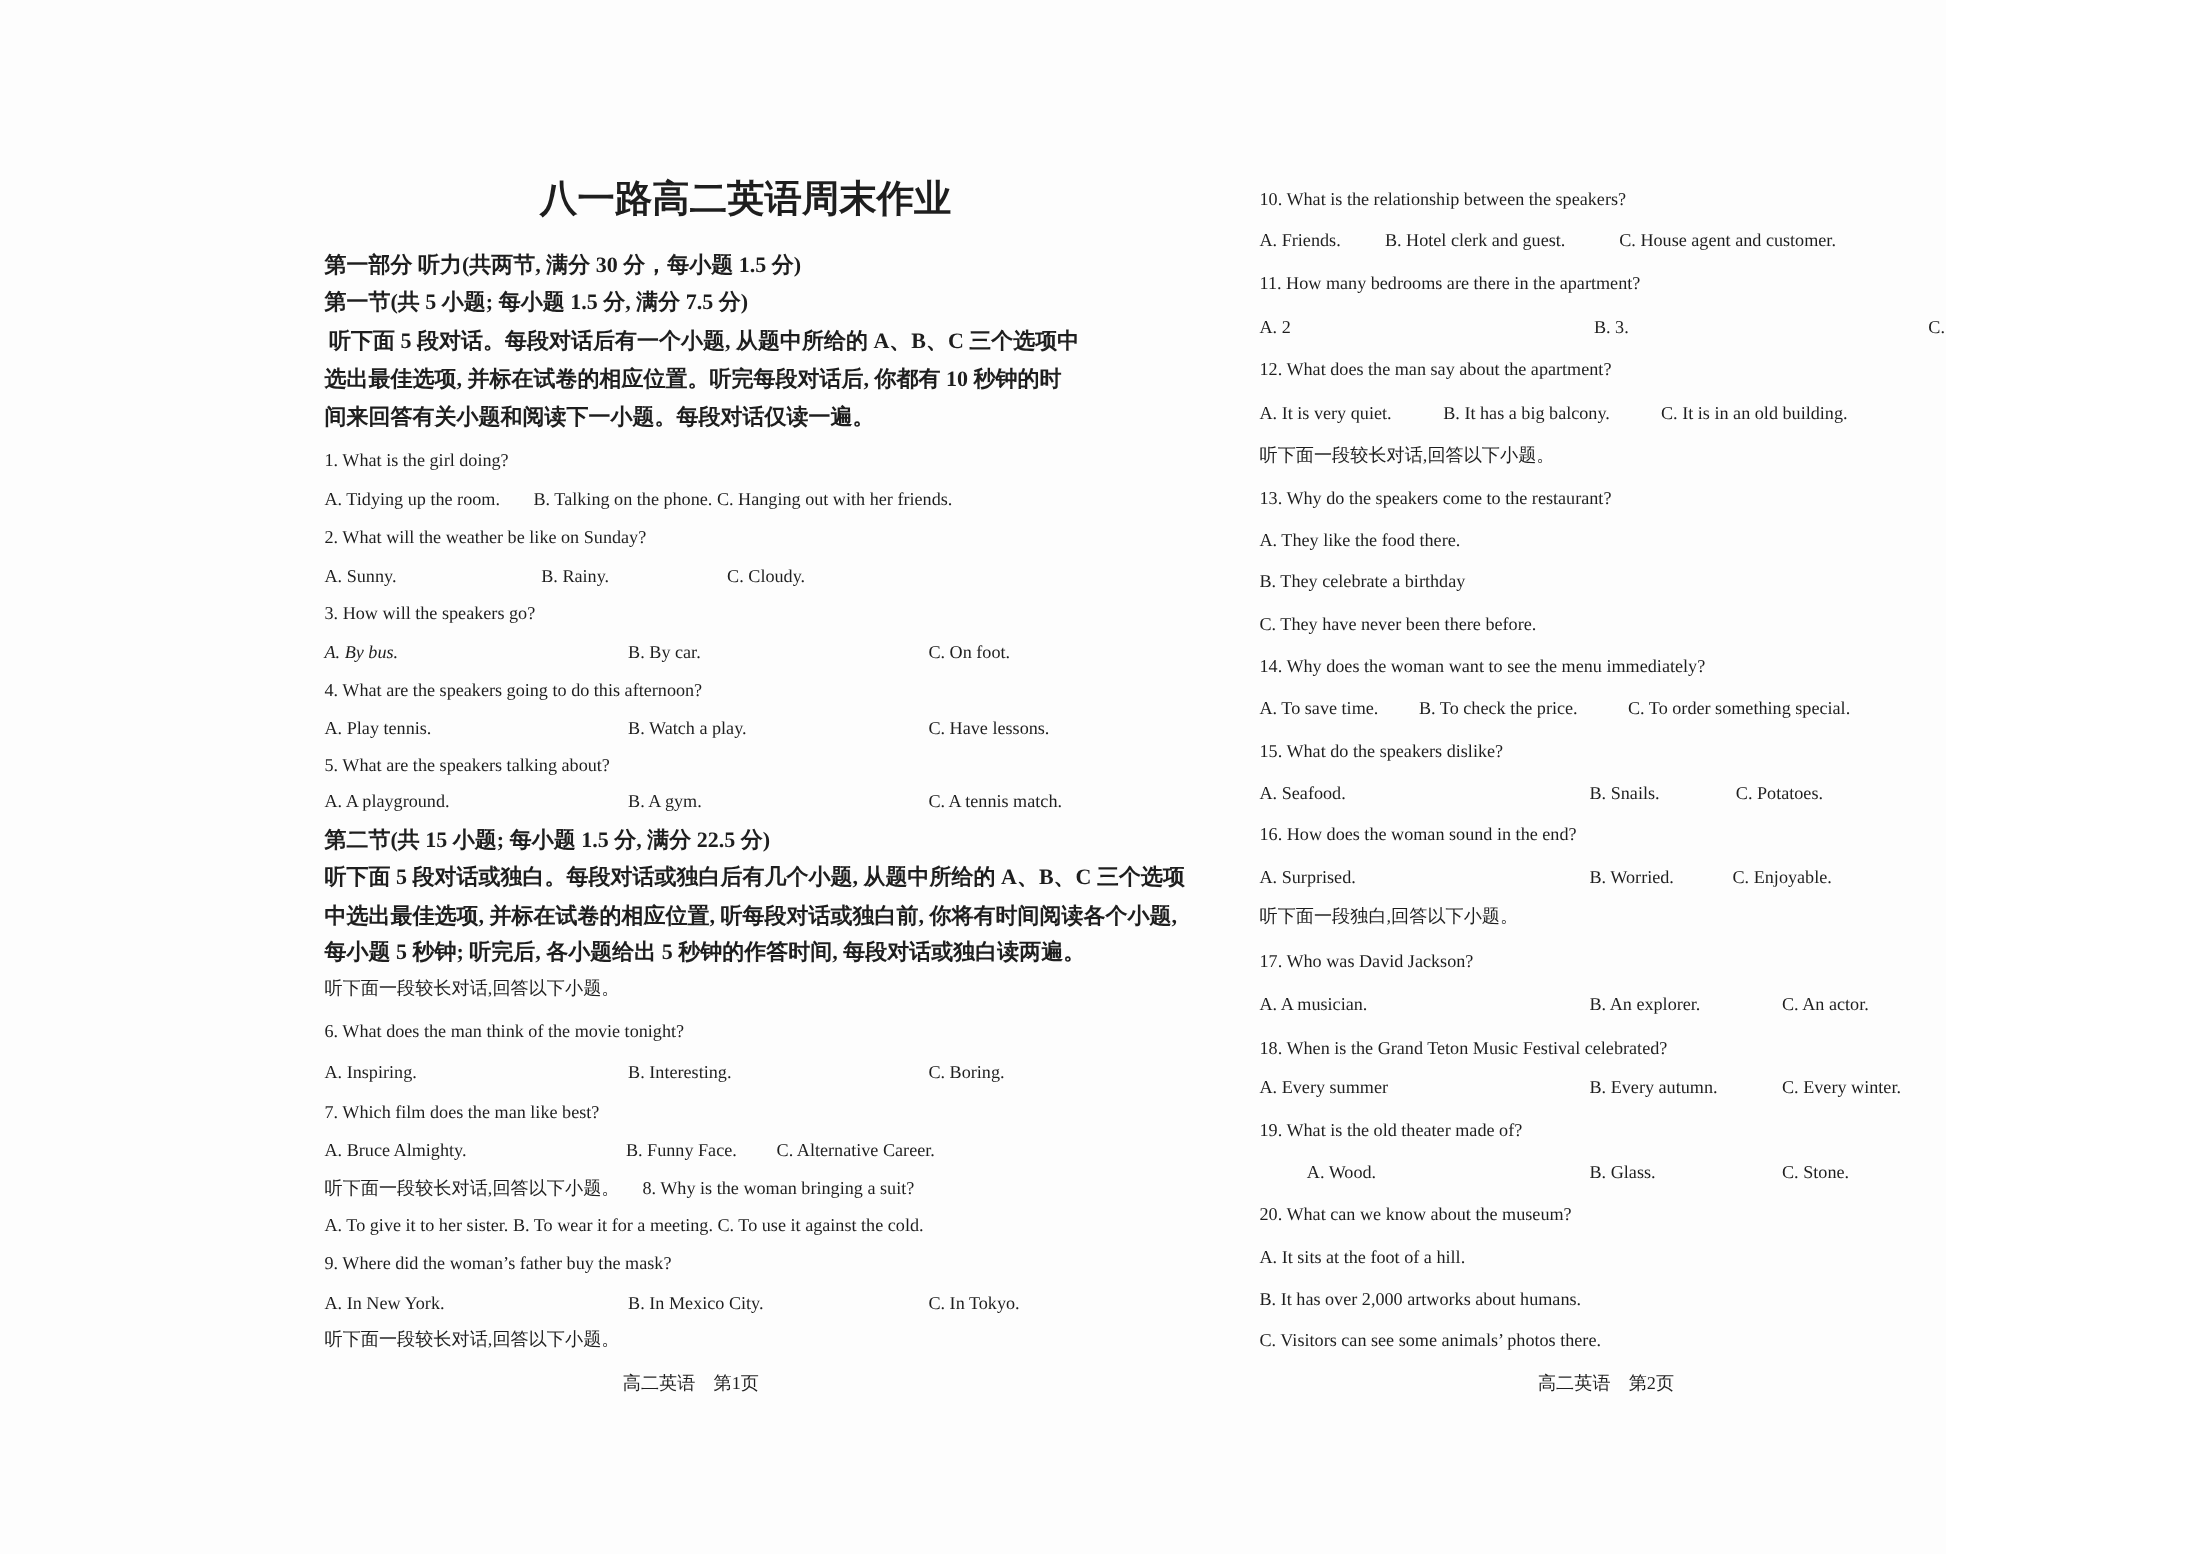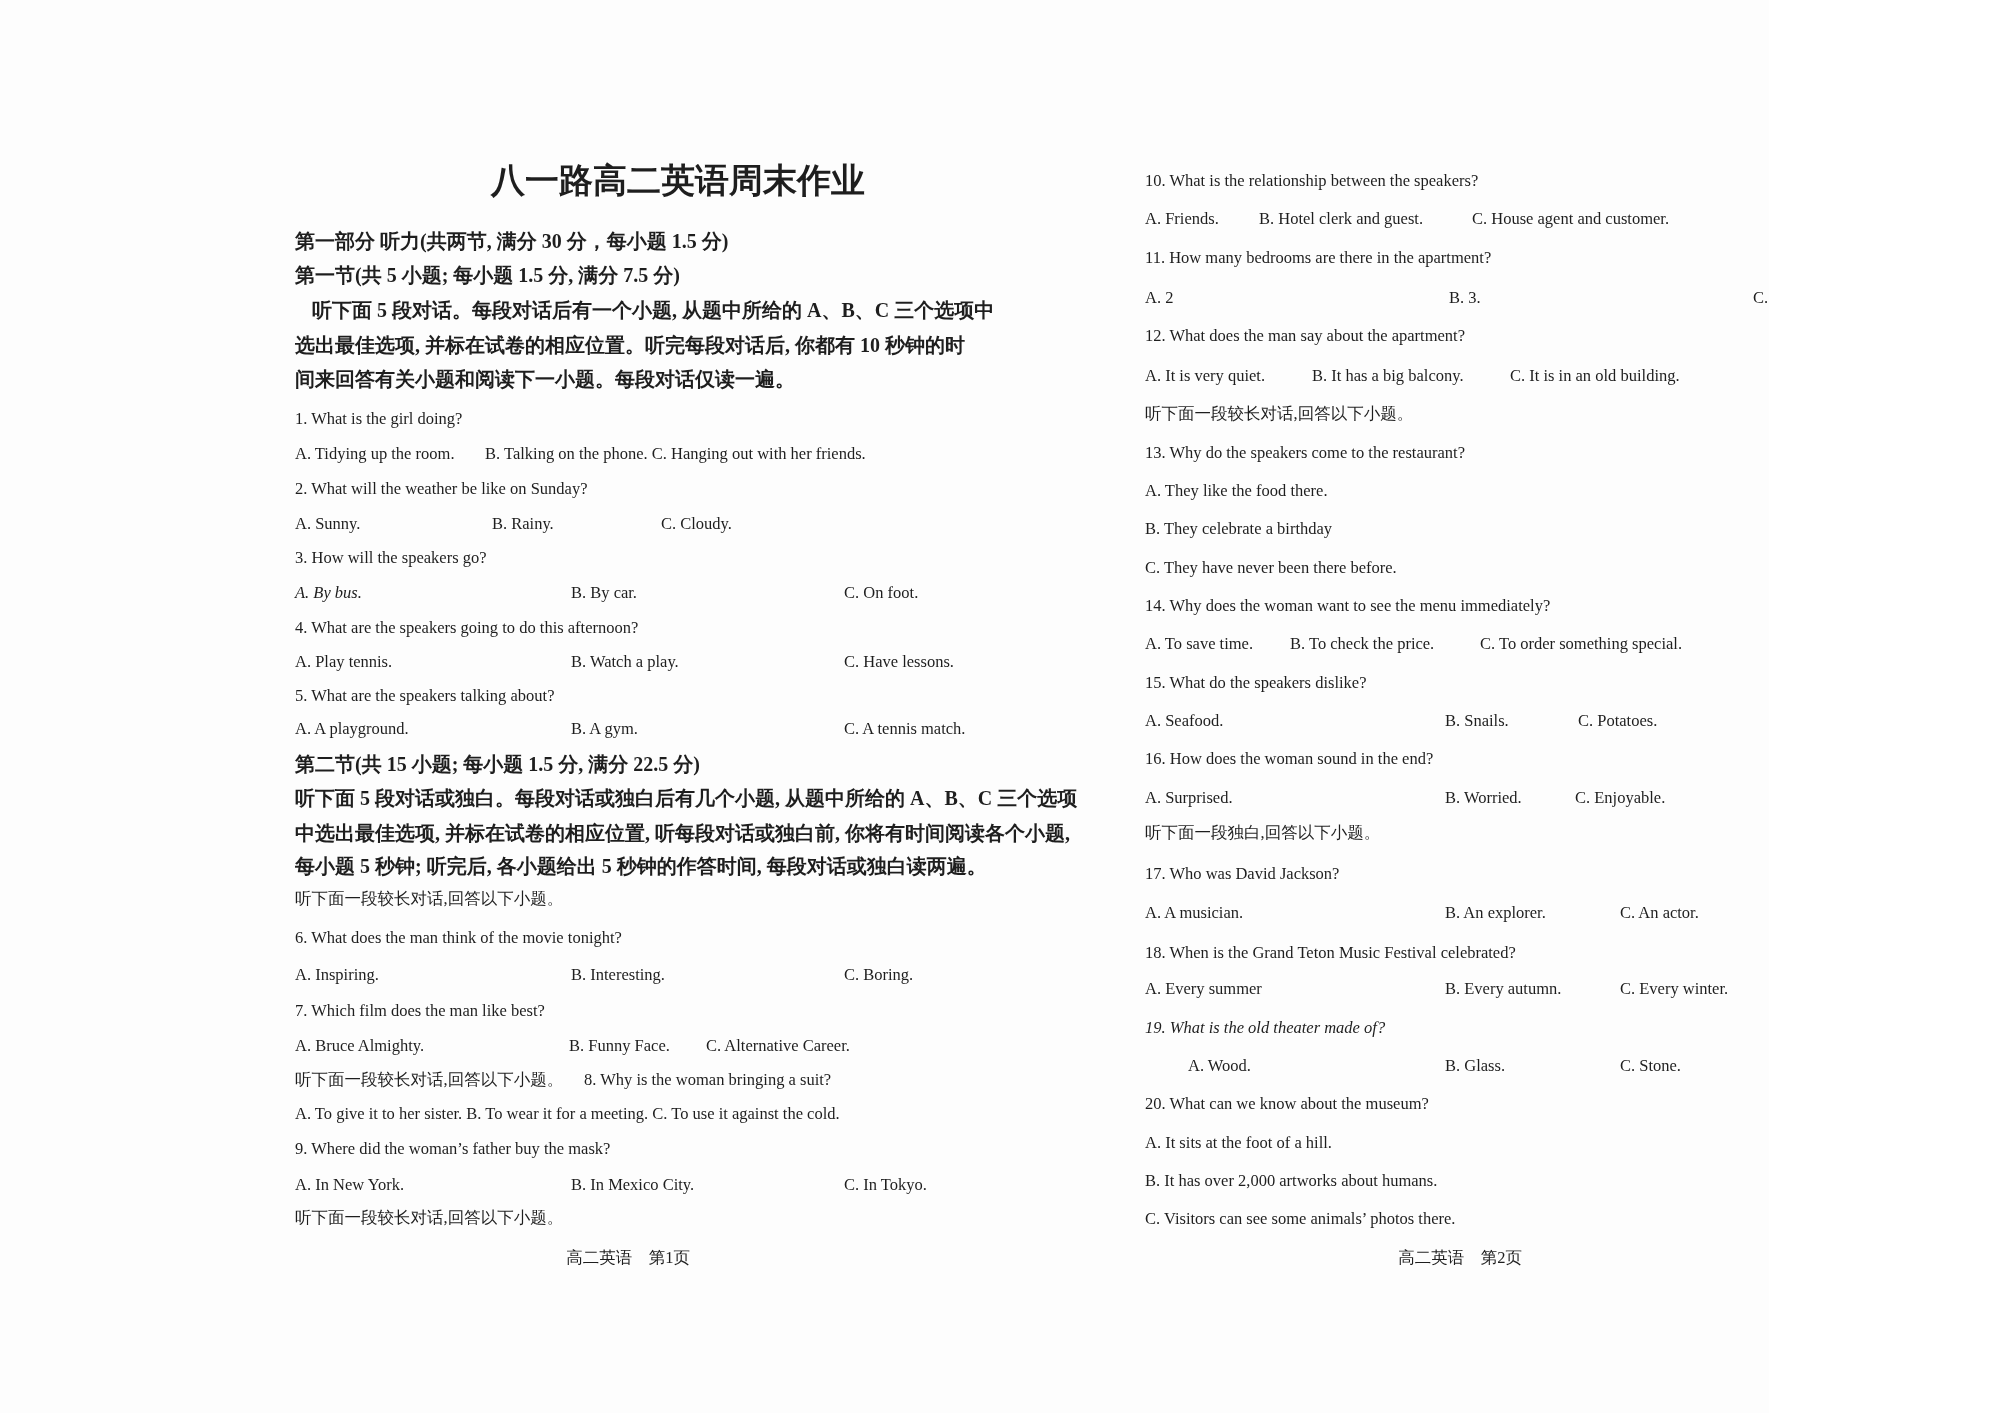--- a/index.html
+++ b/index.html
@@ -56,21 +56,21 @@
 <div class="sheet">
   <h1 class="title">八一路高二英语周末作业</h1>
   <div id="page1-column">
       <div class="line cnb" style="left: 295px; top: 229px;">
         <span class="seg" style="left: 0px;">第一部分 听力(共两节, 满分 30 分，每小题 1.5 分)</span>
       </div>
       <div class="line cnb" style="left: 295px; top: 263px;">
         <span class="seg" style="left: 0px;">第一节(共 5 小题; 每小题 1.5 分, 满分 7.5 分)</span>
       </div>
       <div class="line cnb" style="left: 295px; top: 298px;">
-        <span class="seg" style="left: 17px;">听下面 5 段对话。每段对话后有一个小题, 从题中所给的 A、B、C 三个选项中</span>
+        <span class="seg" style="left: 4px;">听下面 5 段对话。每段对话后有一个小题, 从题中所给的 A、B、C 三个选项中</span>
       </div>
       <div class="line cnb" style="left: 295px; top: 333px;">
         <span class="seg" style="left: 0px;">选出最佳选项, 并标在试卷的相应位置。听完每段对话后, 你都有 10 秒钟的时</span>
       </div>
       <div class="line cnb" style="left: 295px; top: 367px;">
         <span class="seg" style="left: 0px;">间来回答有关小题和阅读下一小题。每段对话仅读一遍。</span>
       </div>
       <div class="line en" style="left: 295px; top: 409px;">
         <span class="seg" style="left: 0px;">1. What is the girl doing?</span>
       </div>
@@ -237,21 +237,21 @@
       </div>
       <div class="line en" style="left: 1145px; top: 943px;">
         <span class="seg" style="left: 0px;">18. When is the Grand Teton Music Festival celebrated?</span>
       </div>
       <div class="line en" style="left: 1145px; top: 979px;">
         <span class="seg" style="left: 0px;">A. Every summer</span>
         <span class="seg" style="left: 300px;">B. Every autumn.</span>
         <span class="seg" style="left: 475px;">C. Every winter.</span>
       </div>
       <div class="line en" style="left: 1145px; top: 1018px;">
-        <span class="seg" style="left: 0px; font-style: italic;">19. What is the old theater made of?</span>
+        <span class="seg" style="left: 0px;">19. What is the old theater made of?</span>
       </div>
       <div class="line en" style="left: 1145px; top: 1056px;">
         <span class="seg" style="left: 0px; margin-left: 43px;">A. Wood.</span>
         <span class="seg" style="left: 300px;">B. Glass.</span>
         <span class="seg" style="left: 475px;">C. Stone.</span>
       </div>
       <div class="line en" style="left: 1145px; top: 1094px;">
         <span class="seg" style="left: 0px;">20. What can we know about the museum?</span>
       </div>
       <div class="line en" style="left: 1145px; top: 1133px;">

